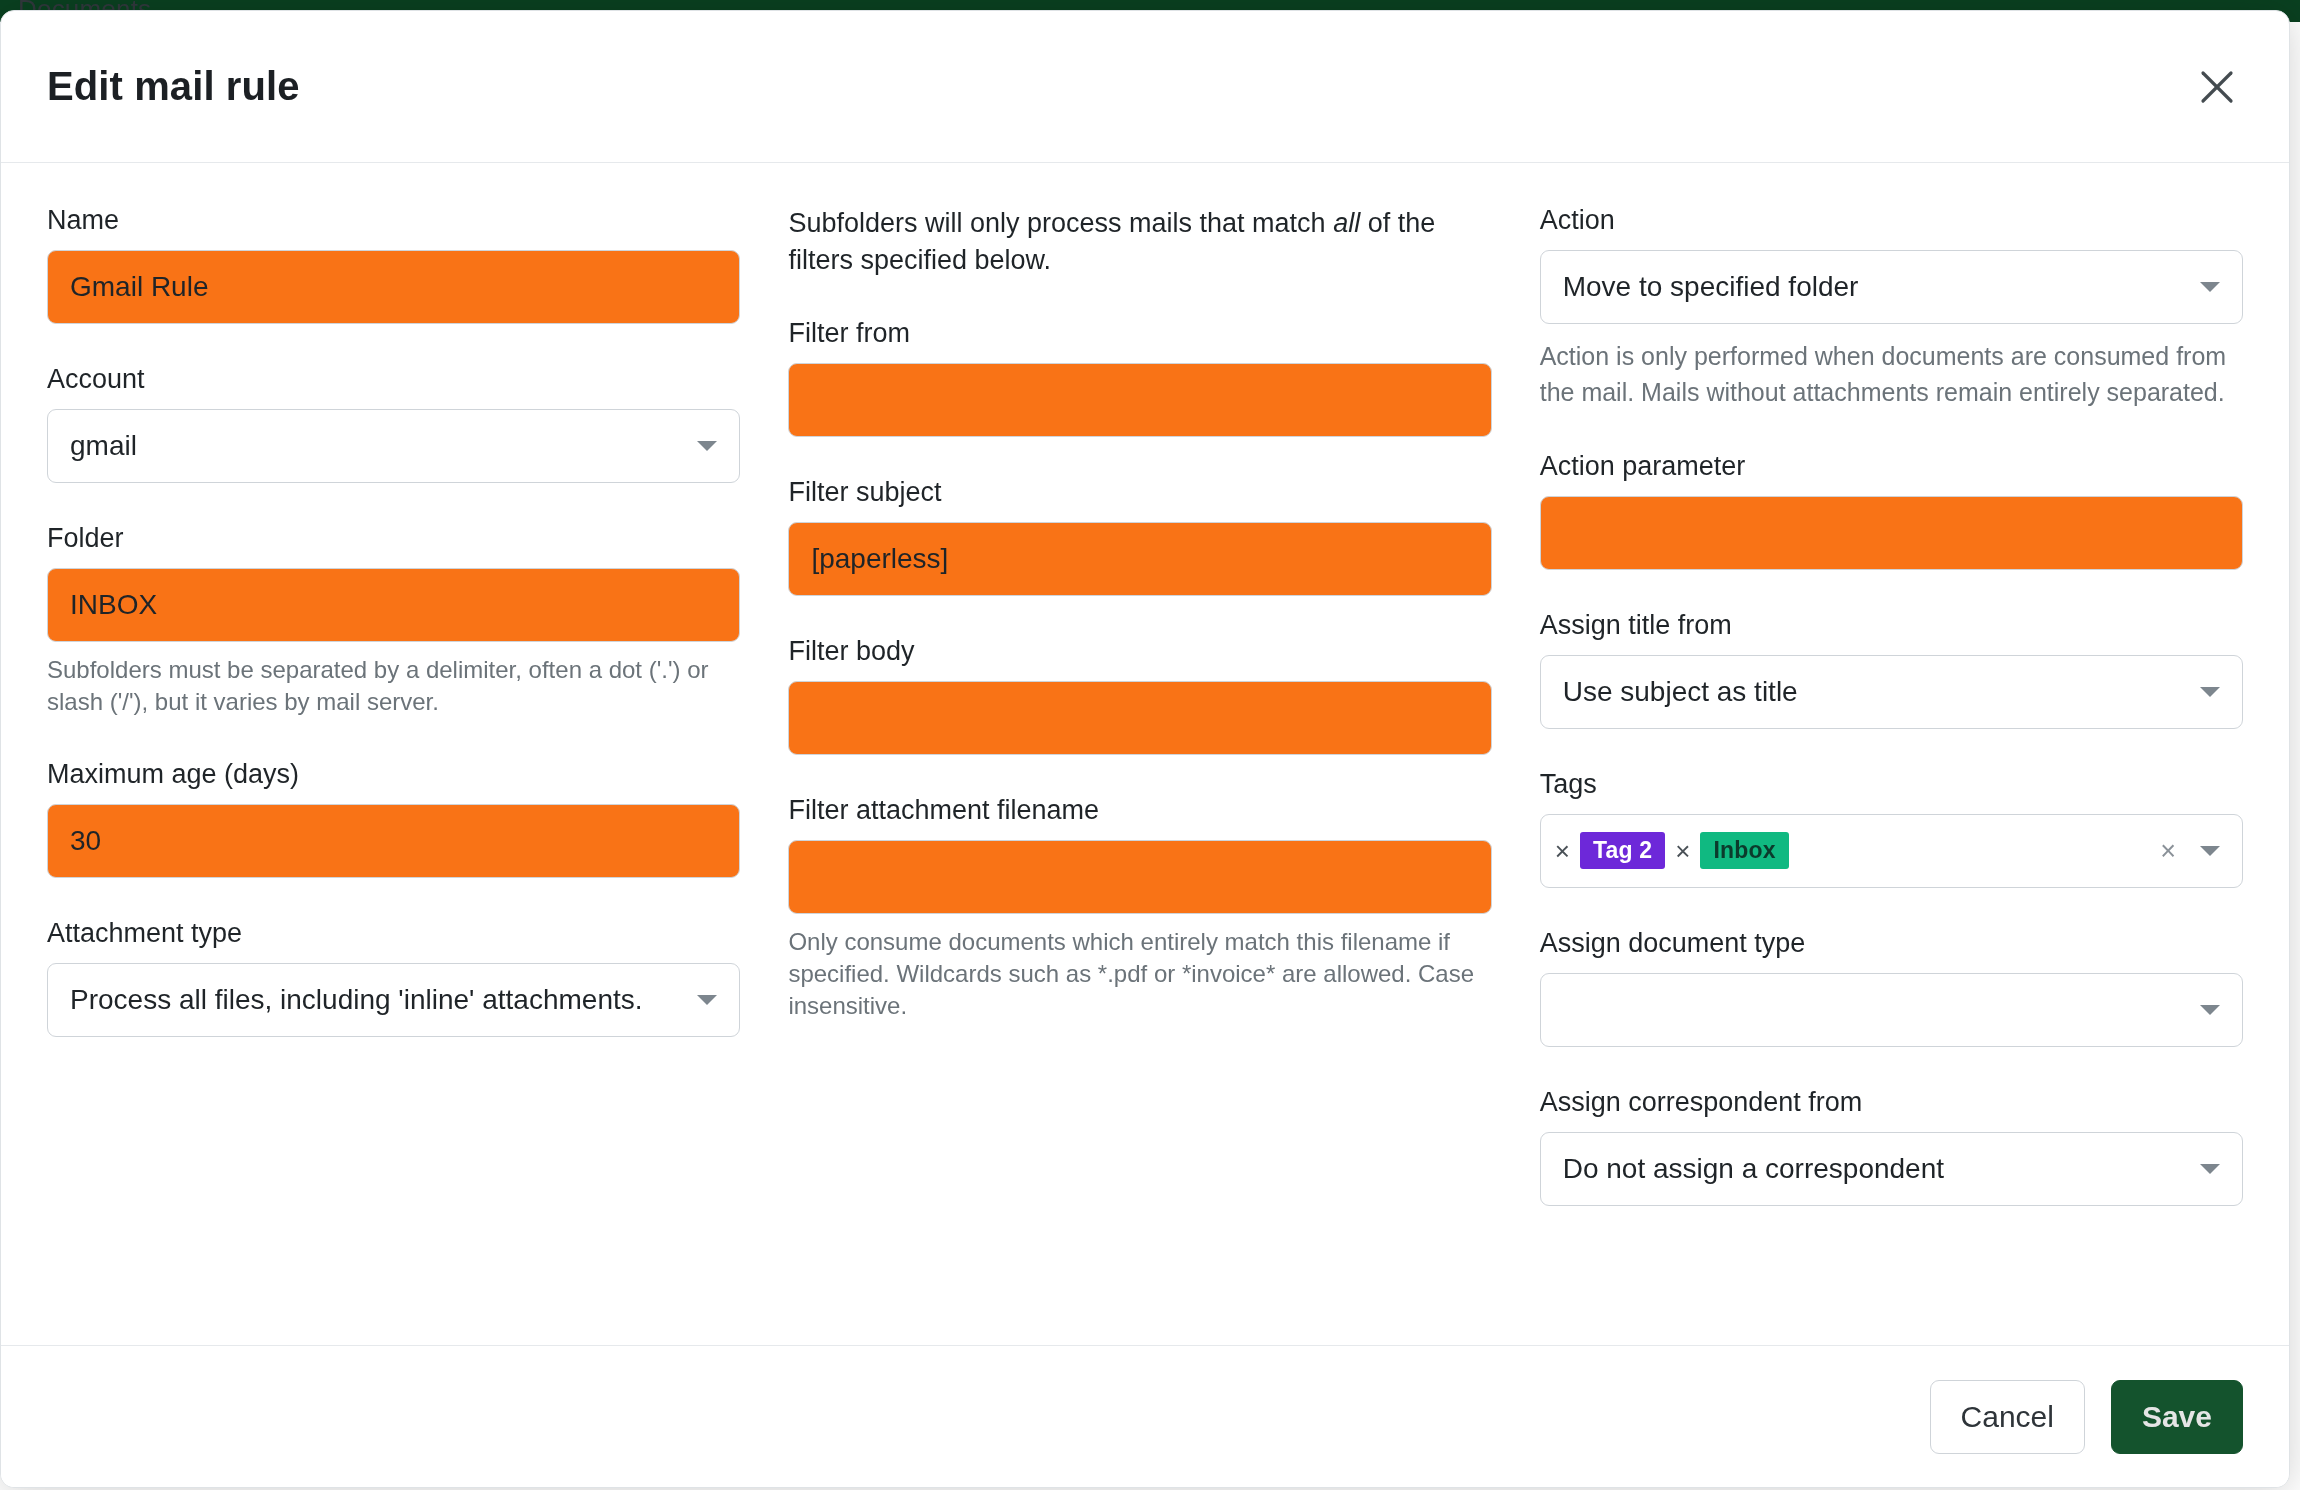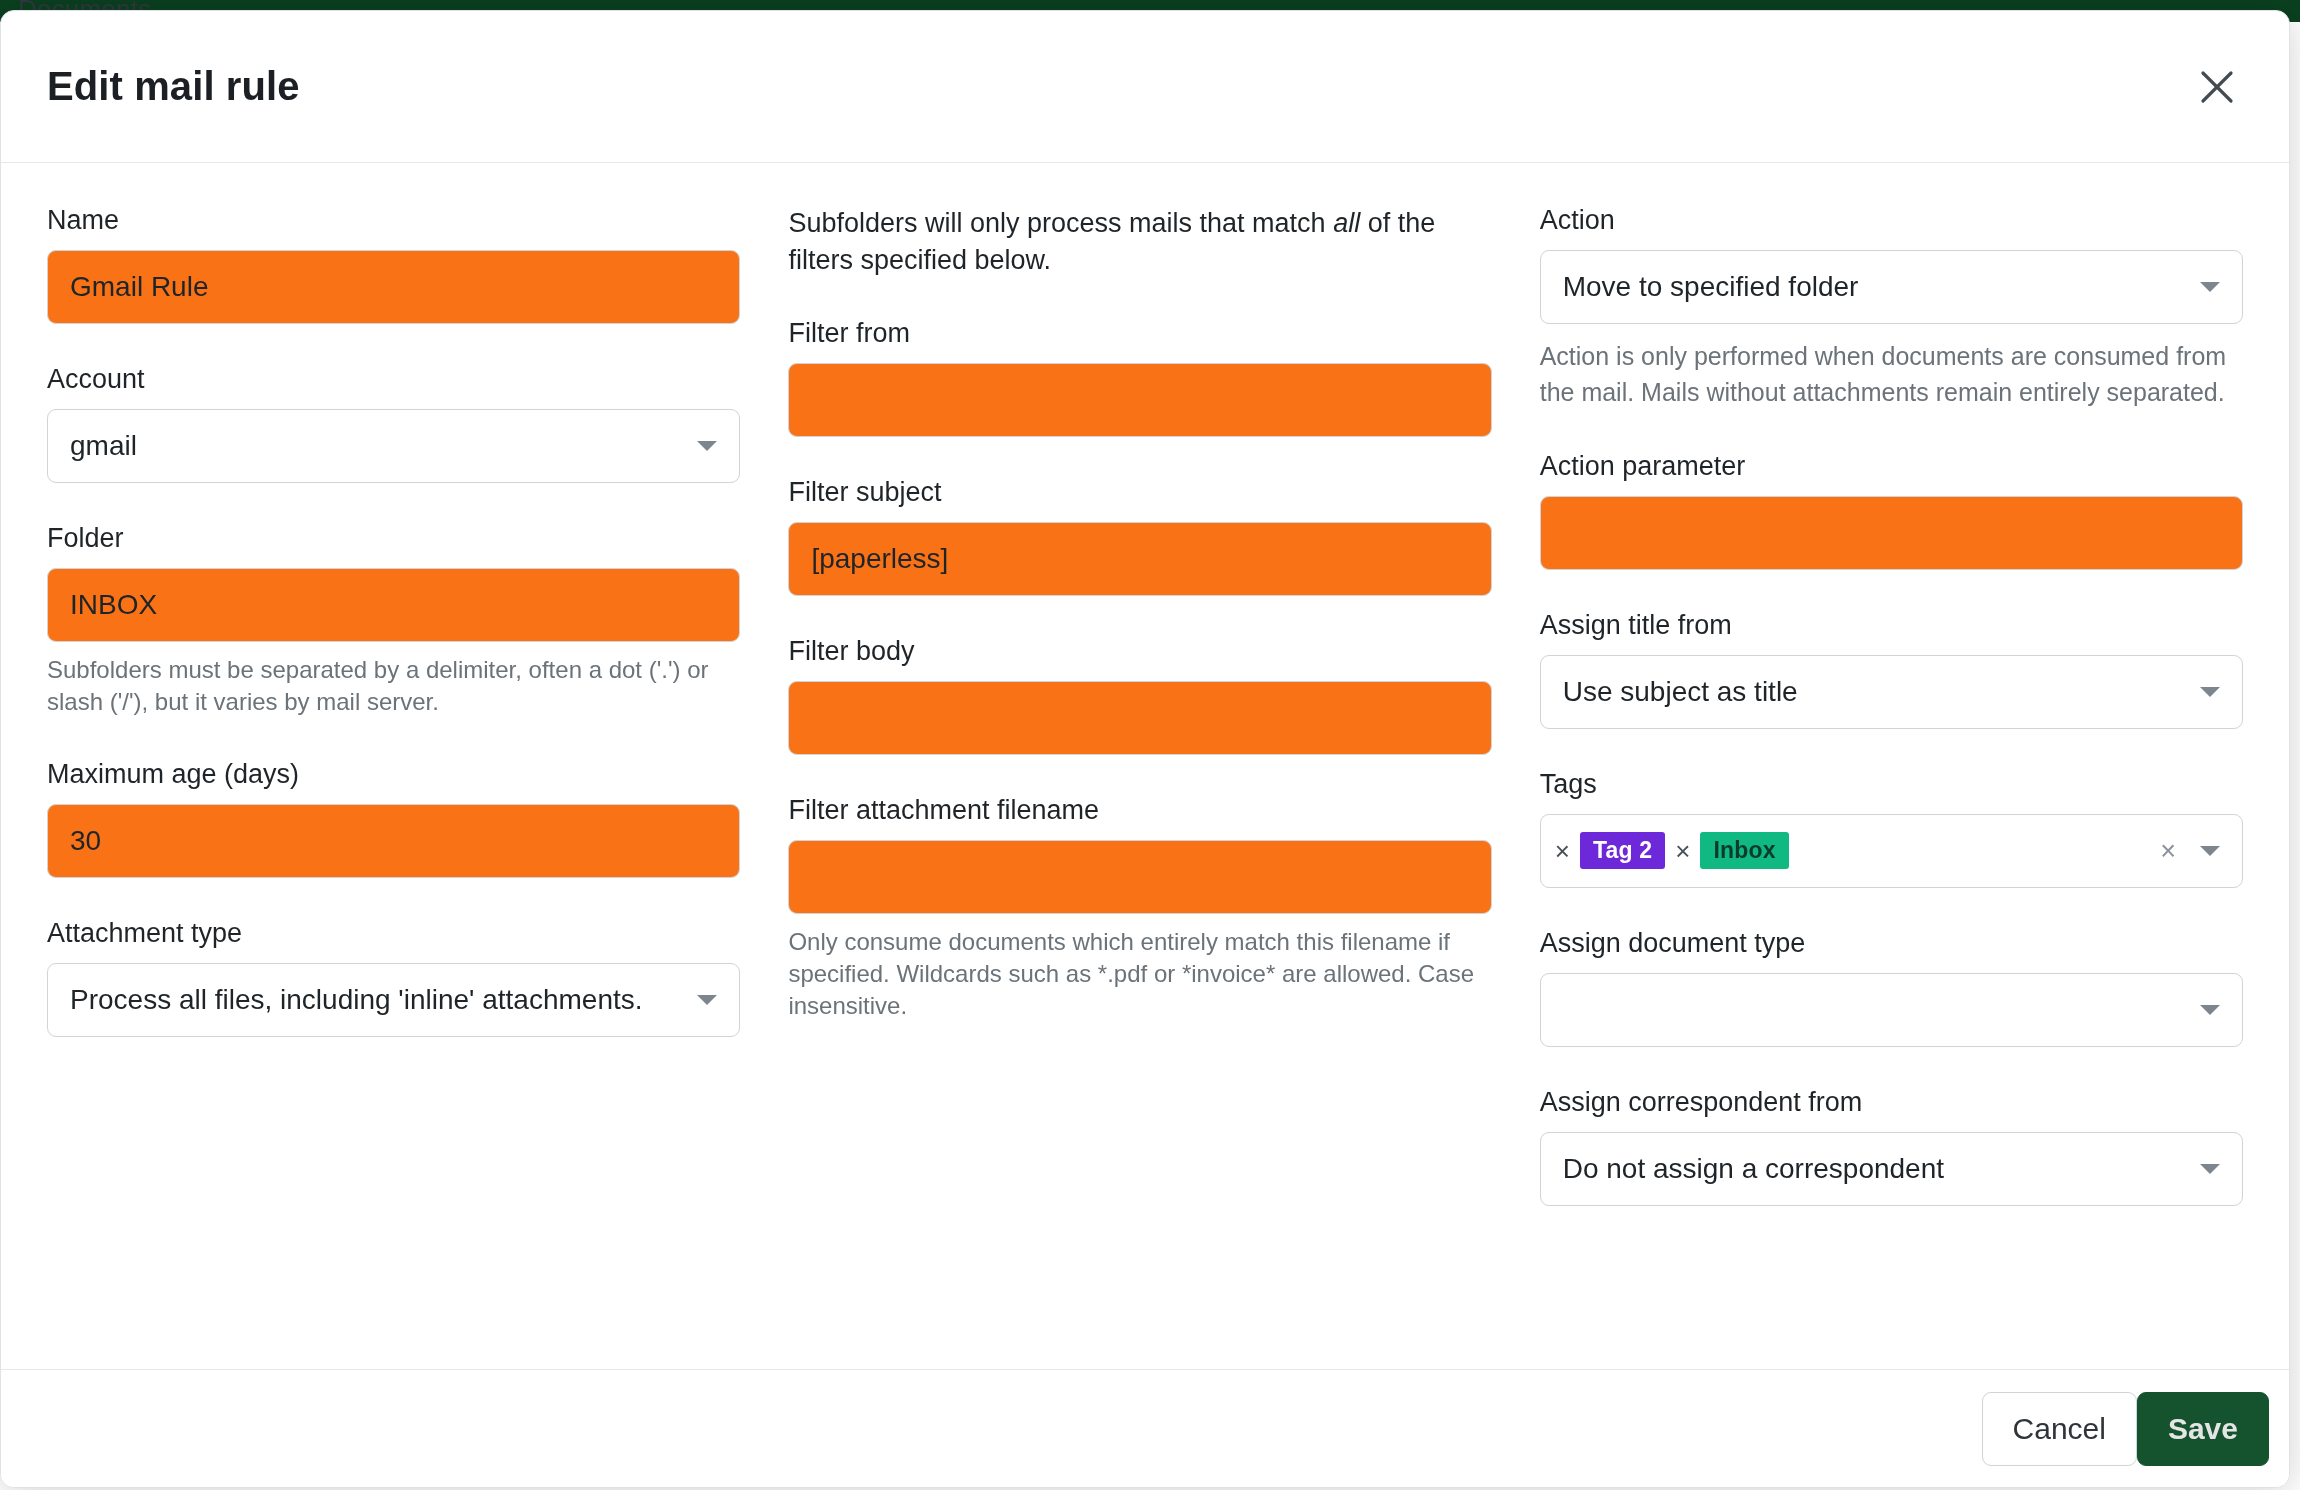--- a/index.html
+++ b/index.html
@@ -167,24 +167,24 @@
     position: absolute; right: 22px; top: 50%; transform: translateY(-50%);
     width: 0; height: 0;
     border-left: 10px solid transparent;
     border-right: 10px solid transparent;
     border-top: 10px solid #7d868e;
   }
 
   
   .modal-footer {
     position: absolute; left: 0; bottom: 0;
-    width: 100%; height: 118px;
+    width: 100%; height: 142px;
     border-top: 1px solid #e6e9ec;
     display: flex; align-items: center; justify-content: flex-end;
-    padding-right: 20px;
+    gap: 26px; padding-right: 46px;
     background: #fff;
   }
   .btn {
     font-size: 30px; border-radius: 9px; cursor: pointer;
     font-family: "Liberation Sans", sans-serif;
     padding: 0 30px; height: 74px;
     display: flex; align-items: center; justify-content: center;
   }
   .btn-cancel {
     background: #fff; color: #2e3439; border: 1px solid #cfd4d9;

